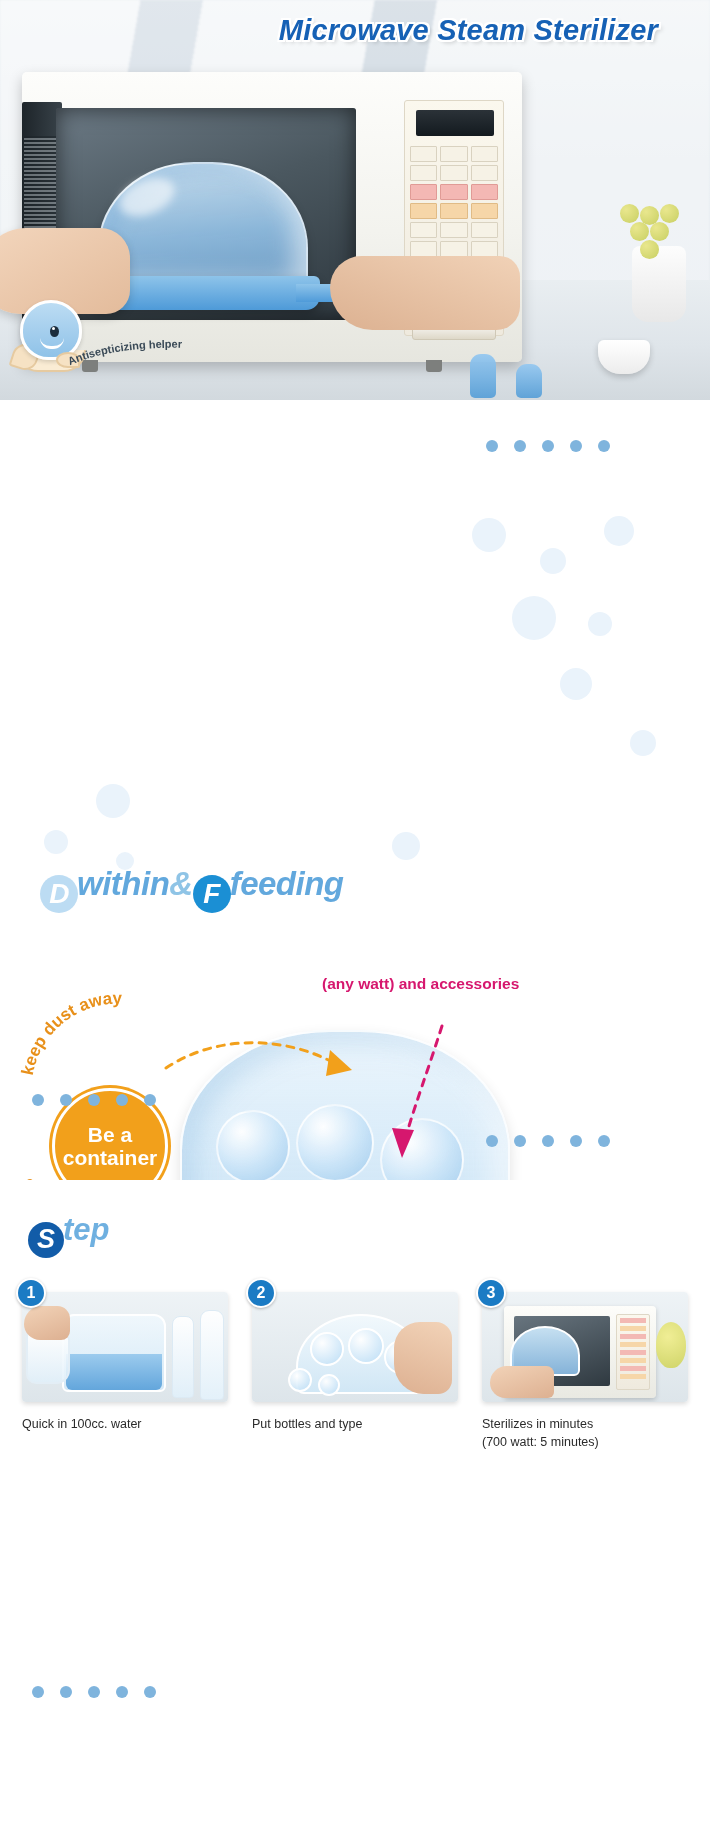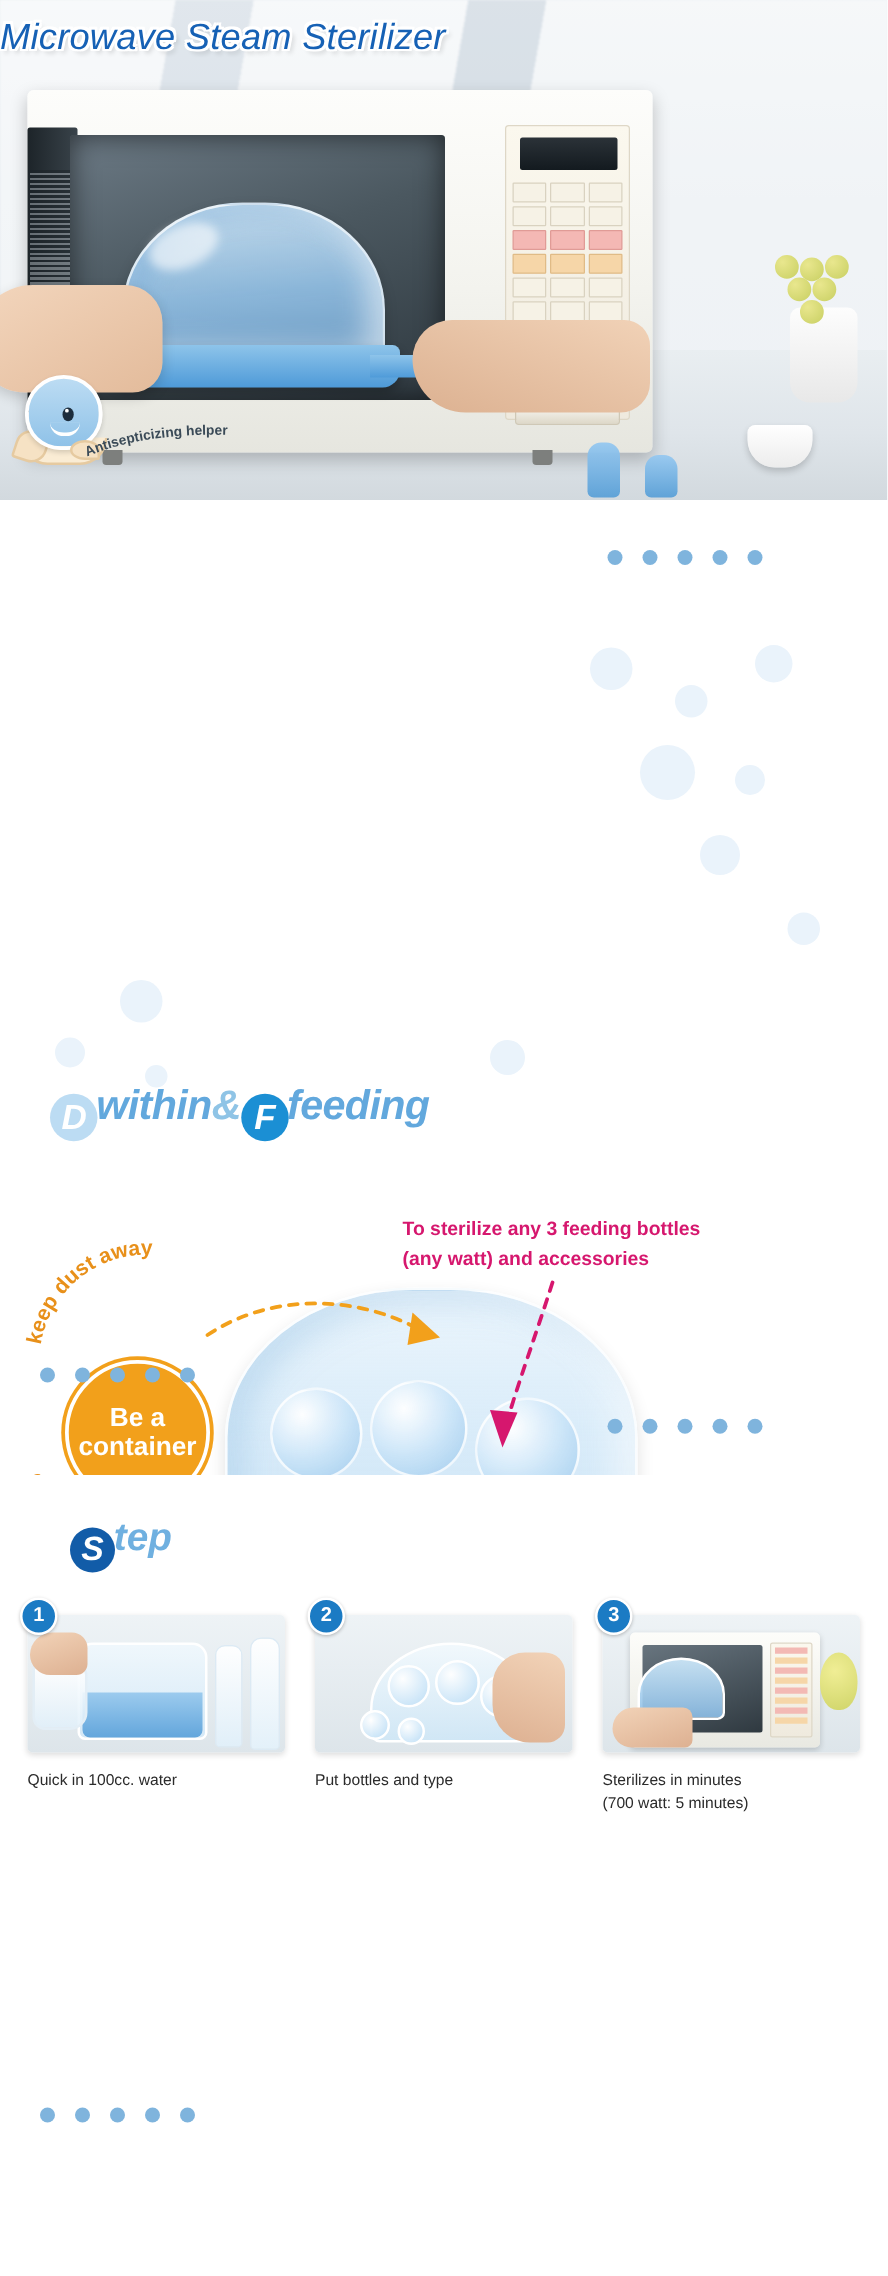--- a/index.html
+++ b/index.html
@@ -12,22 +12,22 @@
   }
 
   
   .hero { position:relative; width:710px; height:400px; overflow:hidden;
           background:linear-gradient(180deg,#eef2f5 0%,#e4eaef 40%,#dfe6ec 100%); }
   .hero-bgblur { position:absolute; inset:0;
     background:
       linear-gradient(100deg, rgba(255,255,255,.55) 0 18%, rgba(205,215,225,.4) 18% 26%, rgba(255,255,255,.5) 26% 48%,
       rgba(195,206,218,.45) 48% 56%, rgba(255,255,255,.45) 56% 100%);
     filter:blur(1px); }
-  .hero-title { position:absolute; top:14px; left:0; width:658px; text-align:left;
-    font-size:29px; font-weight:normal; color:#1661b5; letter-spacing:.2px;
+  .hero-title { position:absolute; top:14px; left:0; width:658px; text-align:right;
+    font-size:29px; font-weight:bold; color:#1661b5; letter-spacing:.2px;
     text-shadow: -2px -2px 0 #fff, 2px -2px 0 #fff, -2px 2px 0 #fff, 2px 2px 0 #fff,
                   0 -2px 0 #fff, 0 2px 0 #fff, -2px 0 0 #fff, 2px 0 0 #fff, 3px 3px 4px rgba(0,0,0,.18);
     font-style:italic; z-index:9; }
 
   
   .hero-photo { position:absolute; top:60px; left:0; width:710px; height:340px; overflow:hidden; }
   .counter { position:absolute; left:0; bottom:0; width:710px; height:120px;
     background:linear-gradient(180deg,#e9eef1 0%,#dfe5ea 55%,#d2d9de 100%); }
   .microwave { position:absolute; left:22px; top:12px; width:500px; height:290px;
     background:linear-gradient(180deg,#fdfdfb 0%,#f3f3ee 55%,#e6e6df 100%);
@@ -400,21 +400,20 @@
       <defs>
           <path id="arcBot" d="M8,6 A92,92 0 0 0 190,2"></path>
         </defs>
       <text font-family="Liberation Sans, sans-serif" font-size="14" font-weight="bold" fill="#e8901a">
         <textPath href="#arcBot" startOffset="6">compact and light weight</textPath>
       </text>
     </svg>
   </div>
 
   <div class="txt-pink">
-    <div>To sterilize any 3 feeding bottles</div>
     <div>(any watt) and accessories</div>
   </div>
 
   <div class="dash" style="left:160px;top:636px;width:220px;height:70px">
     <svg width="220" height="70" viewBox="0 0 220 70">
       <path d="M6,32 C60,-4 130,2 176,28" stroke="#f2a01b" stroke-width="3" fill="none" stroke-dasharray="7 7" stroke-linecap="round"></path>
       <path d="M170,14 L192,34 L166,40 Z" fill="#f2a01b"></path>
     </svg>
   </div>
   <div class="dash" style="left:380px;top:620px;width:90px;height:160px">
@@ -494,21 +493,21 @@
 <div class="sec-step">
 
   <div class="dotrow" style="left:486px;top:-45px">
     <i></i>
       <i></i>
       <i></i>
       <i></i>
       <i></i>
   </div>
 
-  <div class="hdr st" style="position:absolute;left:56px;top:32px">
+  <div class="hdr st" style="position:absolute;left:28px;top:32px">
     <span class="circ c3">S</span><span>tep</span>
   </div>
 
   <div class="steps" style="position:absolute;left:22px;top:112px">
 
     <div class="step">
       <div class="step-num">1</div>
       <div class="step-img">
         <div class="s1-box"></div>
           <div class="s1-water"></div>

